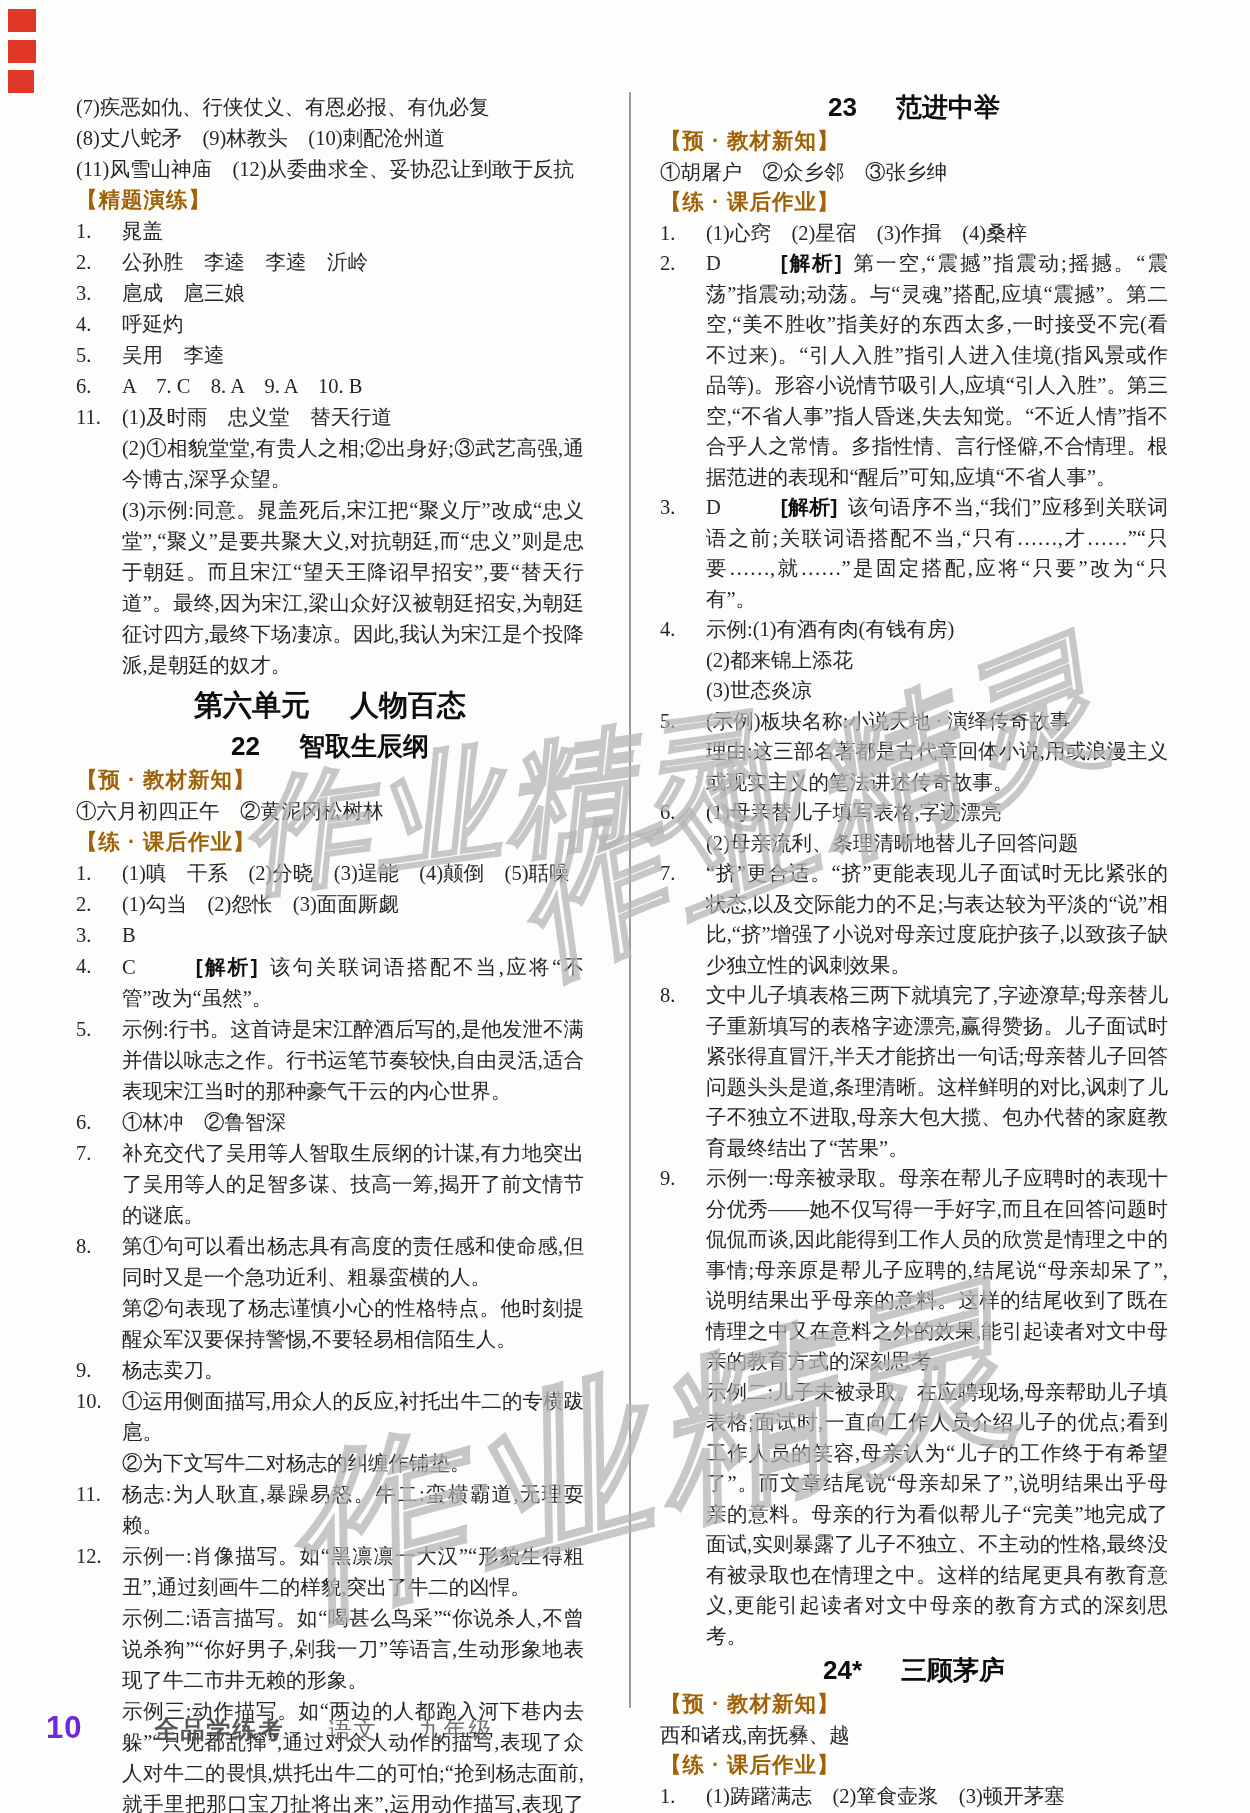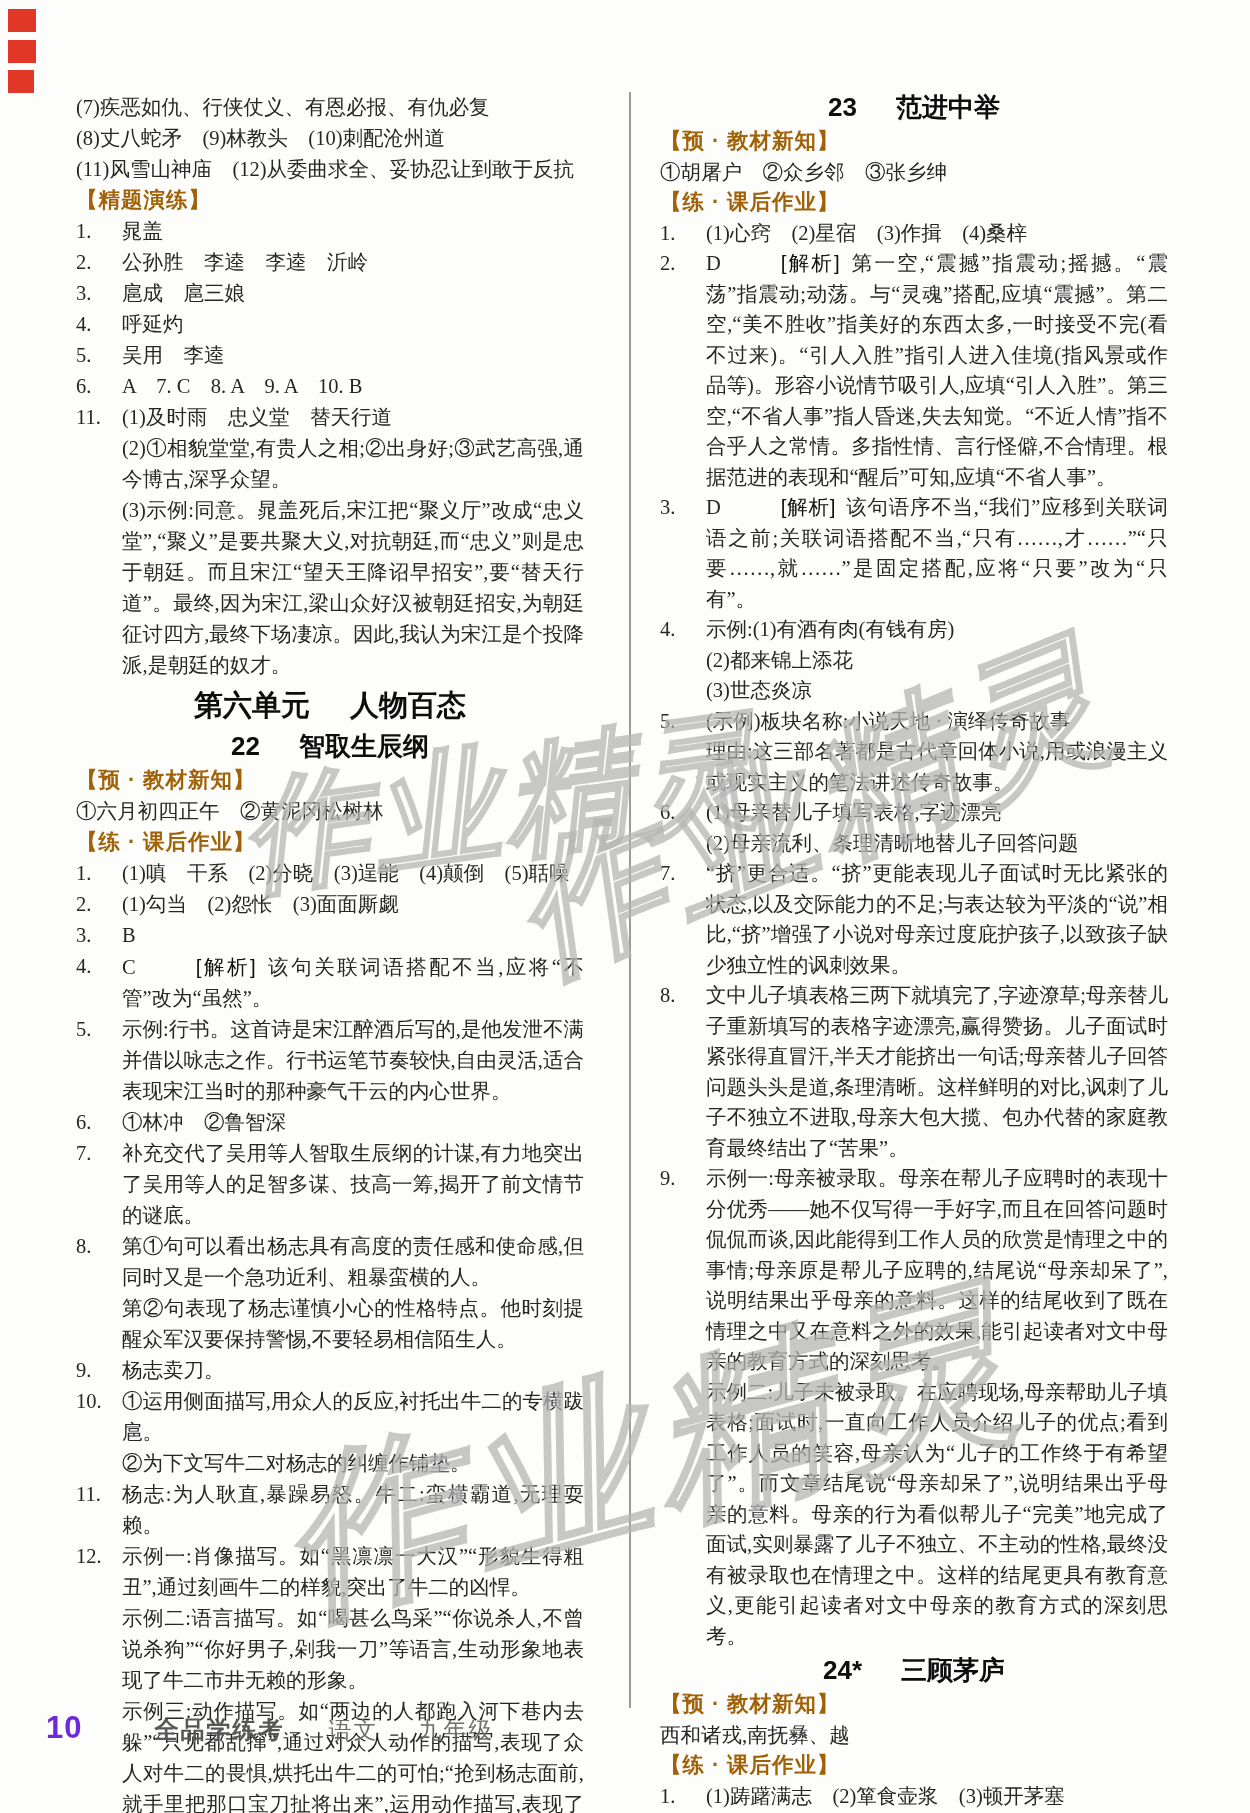--- a/index.html
+++ b/index.html
@@ -18,21 +18,21 @@
   
   .col{position:absolute;text-align:justify;}
   .col-left{left:76px;top:92px;width:508px;font-size:20.5px;line-height:31px;}
   .col-right{left:660px;top:88px;width:508px;font-size:20.5px;line-height:30.5px;}
   .p{margin:0;}
   .bh{margin:0;font-family:"Liberation Sans", sans-serif;font-weight:700;font-size:21.5px;color:#a16207;text-align:left;letter-spacing:1px;}
   .item{display:flex;align-items:flex-start;}
   .item .num{flex:0 0 46px;}
   .item .bd{flex:1;text-align:justify;}
   .ans{margin-right:16px;}
-  .tag{font-family:"Liberation Sans", sans-serif;font-weight:400;color:#101010;margin-right:10px;padding-left:44px;}
+  .tag{font-family:"Liberation Sans", sans-serif;font-weight:700;color:#101010;margin-right:10px;padding-left:44px;}
   .t1{display:flex;justify-content:center;gap:40px;margin:2px 0 0;
       font-family:"Liberation Sans", sans-serif;font-weight:700;font-size:29px;line-height:44px;color:#0d0d0d;text-align:center;}
   .t2{display:flex;justify-content:center;gap:39px;margin:0;
       font-family:"Liberation Sans", sans-serif;font-weight:700;font-size:26px;line-height:38px;color:#0d0d0d;text-align:center;}
   
   .wm{position:absolute;pointer-events:none;opacity:.75;}
   .wm text{fill:none;stroke:#b5b5b5;stroke-width:2.2px;font-weight:700;font-style:italic;
            font-family:"Liberation Serif", serif;}
   
   .footer{position:absolute;left:46px;top:1710px;display:flex;align-items:baseline;font-family:"Liberation Sans", sans-serif;}

